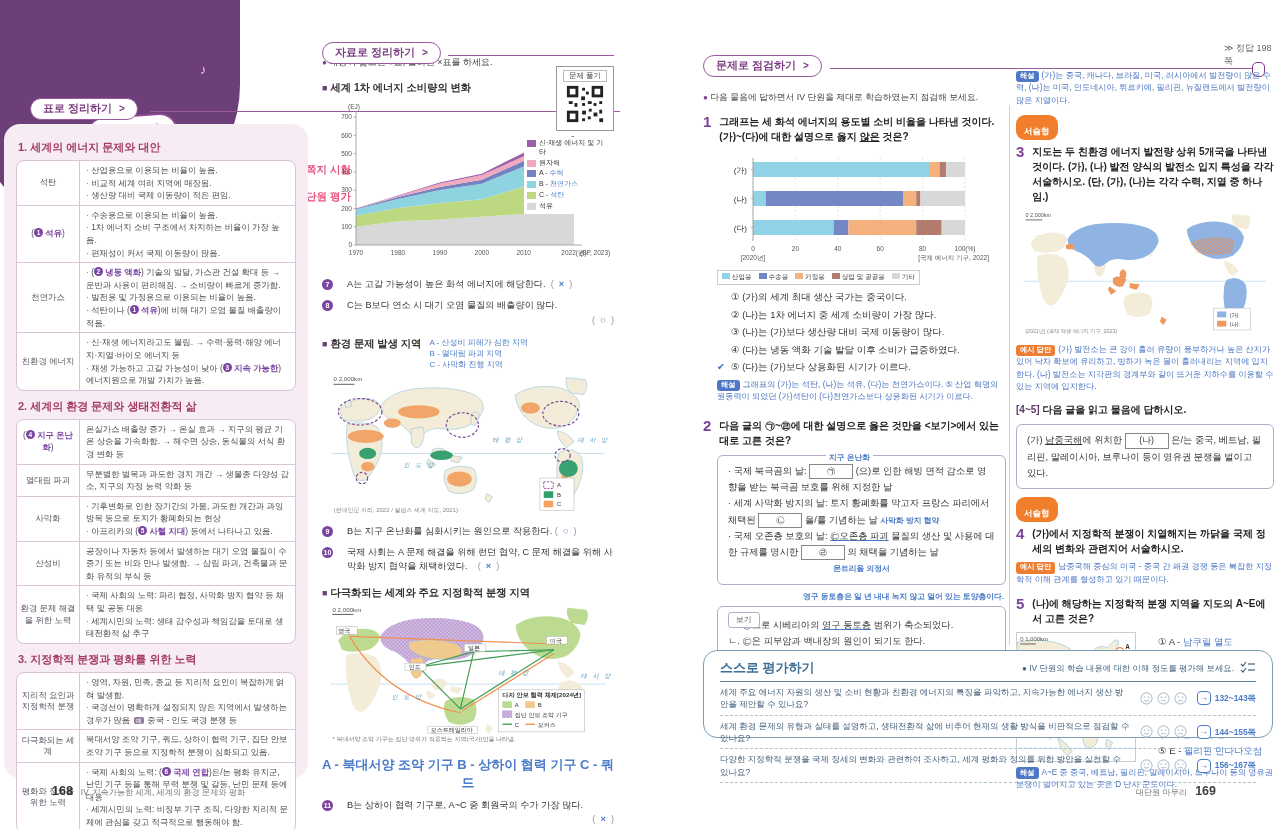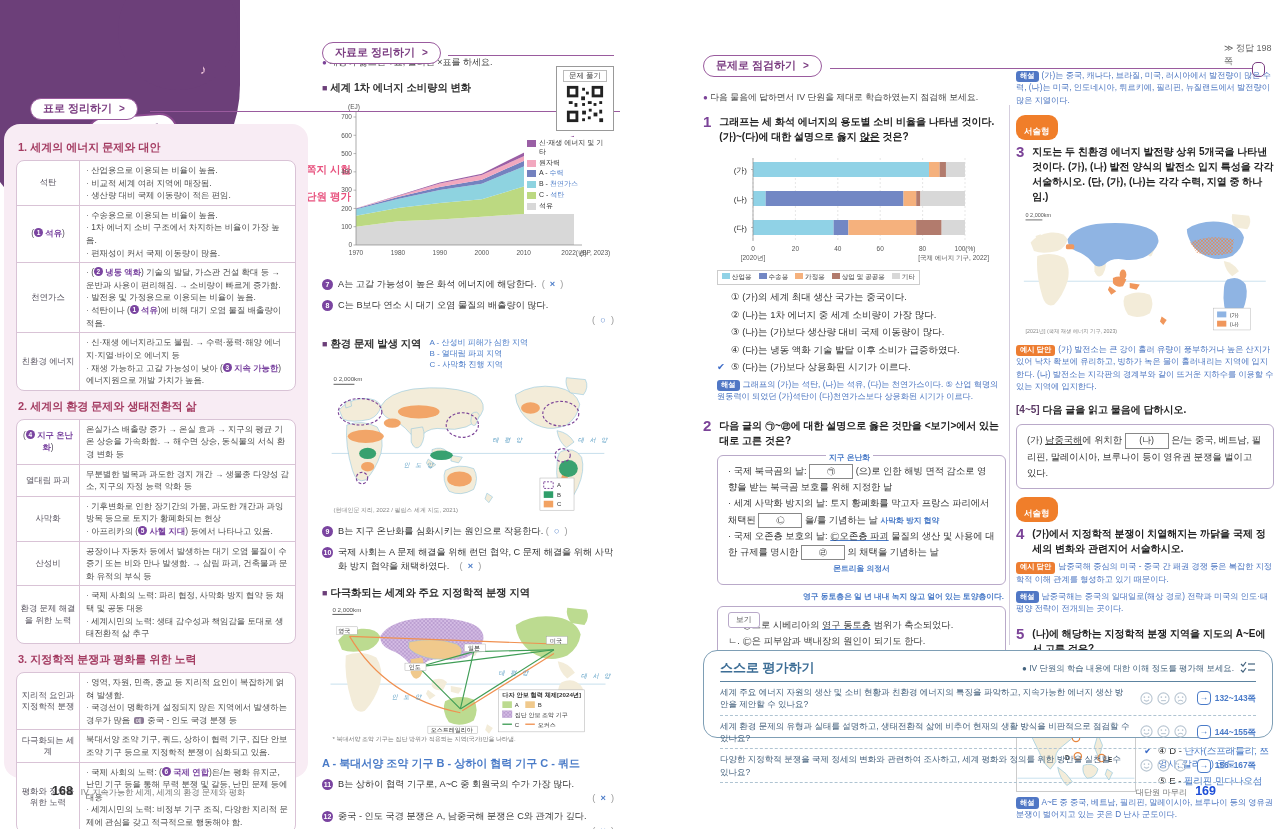--- a/index.html
+++ b/index.html
@@ -37,30 +37,30 @@
   .pans{color:#7A44A0;font-weight:bold;}
   .exmark{background:#8C7B96;color:#fff;border-radius:2px;font-size:6.5px;padding:0 2px;margin:0 1px;}
   
   .midcol{position:absolute;left:322px;top:42px;width:292px;}
   .instr{font-size:9px;color:#444;margin-top:14px;}
   .dot{color:#7B4398;font-size:8px;}
   .sq{color:#6C3F79;font-size:9px;margin-right:3px;}
   .sec-t{font-size:10.3px;font-weight:bold;color:#2f2f2f;margin-top:12px;}
   .qrwrap{position:absolute;right:0;top:24px;width:52px;border:1px solid #999;background:#fff;text-align:center;padding:2px;}
   .qrlabel{font-size:7.5px;color:#444;border:1px solid #bbb;display:block;margin:1px 4px 2px;}
-  .ox-item{display:flex;gap:5px;font-size:9.2px;color:#333;margin-top:7px;line-height:1.5;}
+  .ox-item{display:flex;gap:14px;font-size:9.2px;color:#333;margin-top:7px;line-height:1.5;}
   .ox-n{flex:0 0 11px;width:11px;height:11px;line-height:11px;border-radius:50%;background:#7A44A0;color:#fff;
         font-size:7px;text-align:center;font-weight:bold;margin-top:1px;}
   .ox-a{color:#4A7BC8;font-weight:bold;}
   .paren{color:#999;}
   .oxans-line{text-align:right;font-size:9.2px;margin-top:2px;}
   .handblue{color:#4A7BC8;}
   .mapnote{font-size:8px;color:#4A7BC8;line-height:1.4;}
   .mapsrc{font-size:6.3px;color:#888;}
-  .mapcap{font-size:11px;color:#4A7BC8;font-weight:bold;margin-top:2px;}
+  .mapcap{font-size:13px;color:#4A7BC8;font-weight:bold;text-align:center;margin-top:2px;}
   .chartbox{position:relative;margin-top:4px;}
   .leg{position:absolute;right:2px;top:38px;width:82px;background:#fff;font-size:7px;color:#333;padding:2px 3px;}
   .leg .row{display:flex;gap:3px;margin-bottom:2px;align-items:flex-start;line-height:1.25;}
   .leg .sw{flex:0 0 9px;width:9px;height:7px;margin-top:1px;}
   .tk{font-size:6.5px;fill:#555;}
   .cat{font-size:8px;fill:#333;}
   .oclabel{font-size:6.5px;fill:#5a9ec4;font-style:italic;letter-spacing:2px;}
   .cname{font-size:6.3px;fill:#333;}
   
   .col3{position:absolute;left:703px;top:92px;width:303px;}
@@ -102,21 +102,21 @@
             color:#44607c;line-height:1.45;}
   .self-row .txt{flex:1;padding-right:10px;}
   .faces{display:flex;gap:4px;margin-right:10px;}
   .gopage{color:#4A7BC8;font-weight:bold;font-size:8.4px;display:flex;align-items:center;gap:4px;white-space:nowrap;}
   .goicon{display:inline-block;border:1.3px solid #4A7BC8;border-radius:4px;width:12px;height:12px;
           line-height:11px;text-align:center;font-size:8.5px;color:#4A7BC8;background:#fff;}
   
   .footL{position:absolute;left:52px;top:784px;font-size:8.2px;color:#777;}
   .footL b{font-size:12.5px;color:#333;margin-right:8px;}
   .footR{position:absolute;right:64px;top:784px;font-size:8.2px;color:#777;}
-  .footR b{font-size:12.5px;color:#1d4ed8;margin-left:8px;}
+  .footR b{font-size:12.5px;color:#404040;margin-left:8px;}
 </style>
 </head>
 <body>
 
 <div class="blob"></div>
 <div class="blob2"></div>
 <span class="sparkle" style="left:200px;top:62px;">♪</span>
 <span class="sparkle" style="left:248px;top:135px;color:#e9b9d4;">✦</span>
 <div class="cloud" style="left:86px;top:115px;transform:rotate(-4deg);">대단원</div>
 <div class="cloud" style="left:160px;top:158px;transform:rotate(2deg);">마무리</div>
@@ -687,21 +687,20 @@
   <div class="qbox">
     <span><span>(가) </span><span class="u">남중국해</span><span>에 위치한 </span><span class="blank">(나)</span><span> 은/는 중국, 베트남, 필리핀, 말레이시아, 브루나이 등이 영유권 분쟁을 벌이고 있다.</span></span>
   </div>
 
   <div class="badge-essay">서술형</div>
   <div class="qhead" style="margin-top:2px;">
     <span class="qnum">4</span>
     <span class="qtext">(가)에서 지정학적 분쟁이 치열해지는 까닭을 국제 정세의 변화와 관련지어 서술하시오.</span>
   </div>
   <div class="exp"><span class="badge-ans">예시 답안</span><span>남중국해 중심의 미국 - 중국 간 패권 경쟁 등은 복잡한 지정학적 이해 관계를 형성하고 있기 때문이다.</span></div>
-  <div class="exp"><span class="badge-exp">해설</span><span>남중국해는 중국의 일대일로(해상 경로) 전략과 미국의 인도·태평양 전략이 전개되는 곳이다.</span></div>
 
   <div class="qhead" style="margin-top:10px;">
     <span class="qnum">5</span>
     <span class="qtext">(나)에 해당하는 지정학적 분쟁 지역을 지도의 A~E에서 고른 것은?</span>
   </div>
 
   <div style="display:flex;gap:8px;margin-top:6px;">
 
     <svg width="118" height="128" viewBox="0 0 128 140" style="border:0.5px solid #ccc;flex:0 0 auto;">
       <line x1="0" y1="50" x2="128" y2="50" stroke="#9cc8e0" stroke-width="0.6"></line>

